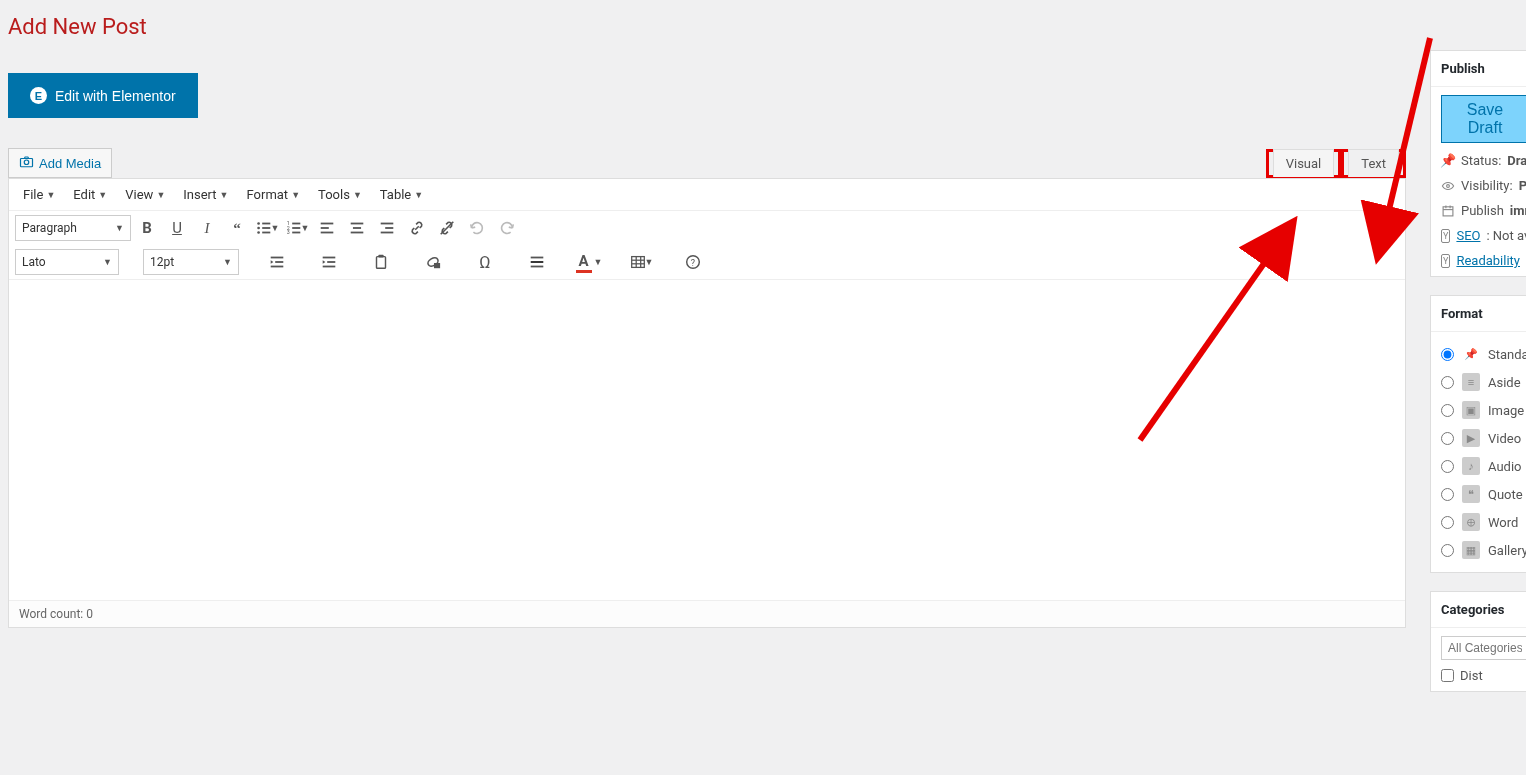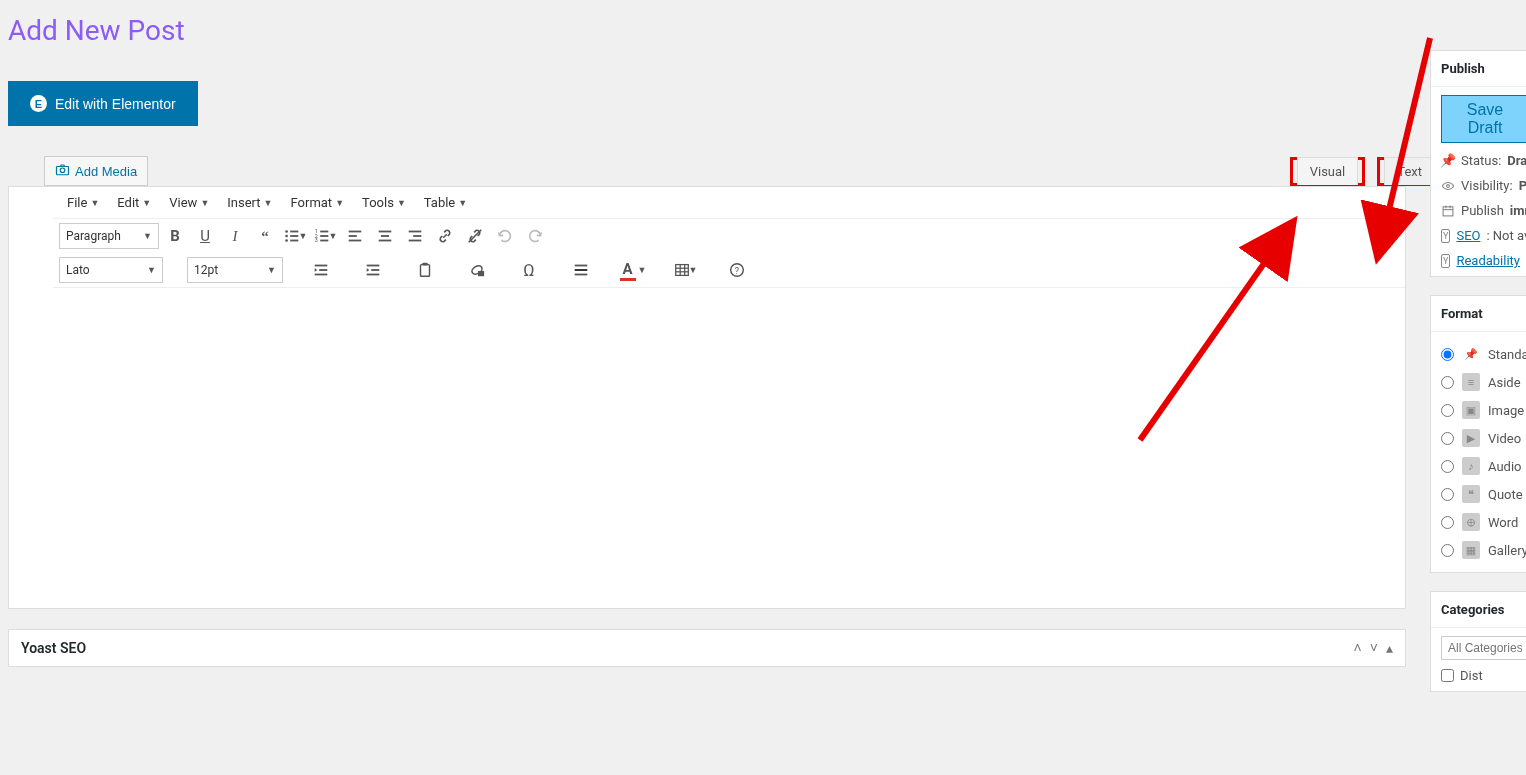--- a/index.html
+++ b/index.html
@@ -1,35 +1,35 @@
 <!DOCTYPE html>
 <html><head>
 <meta charset="utf-8">
 <style>
 * { box-sizing: border-box; margin: 0; padding: 0; }
 body { font-family: -apple-system, BlinkMacSystemFont, "Segoe UI", Roboto, sans-serif; font-size: 13px; color: #23282d; background: #f0f0f1; width: 1526px; height: 775px; overflow: hidden; position: relative; }
 .main { padding: 10px 20px 0 8px; width: 1426px; float: left; }
-h1.page-title { font-size: 28px; font-weight: 400; color: #8b5cf6; margin: 4px 0 14px 0; }
+h1.page-title { font-size: 22px; font-weight: 400; color: #b91c1c; margin: 4px 0 14px 0; }
 .title-input { width: 1398px; height: 40px; border: 1px solid #0073aa; font-size: 20px; padding: 4px 10px; background: #fff; color: #72777c; outline: none; }
 .elementor-btn { margin-top: 20px; background: #0073aa; color: #fff; border: none; padding: 14px 22px; font-size: 14px; cursor: pointer; display: inline-flex; align-items: center; gap: 8px; }
 .elementor-btn .eicon { width: 17px; height: 17px; border-radius: 50%; background: #fff; display: inline-flex; align-items: center; justify-content: center; color: #0073aa; font-size: 11px; font-weight: bold; }
-.media-row { margin-top: 30px; display: flex; justify-content: space-between; align-items: center; width: 1398px; margin-left: 36px; }
+.media-row { margin-top: 30px; display: flex; justify-content: space-between; align-items: center; width: 1398px; }
 .add-media-btn { background: #f7f7f7; border: 1px solid #ccc; padding: 5px 10px; font-size: 13px; color: #0073aa; cursor: pointer; display: inline-flex; align-items: center; gap: 5px; }
-.tabs { display: flex; gap: 12px; align-items: center; }
+.tabs { display: flex; gap: 0; align-items: center; }
 .tab { background: #f0f0f1; border: 1px solid #ddd; border-bottom: none; padding: 6px 12px; font-size: 13px; color: #555; cursor: pointer; }
 .tab.active { background: #f5f5f5; }
 .red-box { border: 3px solid #e60000; padding: 4px; display: inline-block; }
-.editor-wrap { width: 1398px; border: 1px solid #ddd; background: #fff; margin-top: 0; padding-left: 44px; }
+.editor-wrap { width: 1398px; border: 1px solid #ddd; background: #fff; margin-top: 0; }
 .menubar { display: flex; gap: 2px; padding: 4px 6px; background: #fff; border-bottom: 1px solid #eee; }
 .menubar-item { padding: 4px 8px; font-size: 13px; color: #333; cursor: pointer; display: inline-flex; align-items: center; gap: 3px; }
 .dd { font-size: 9px; color: #555; }
 .toolbar { display: flex; align-items: center; gap: 2px; padding: 4px 6px; background: #fff; flex-wrap: wrap; position: relative; }
 .toolbar-row2 { border-bottom: 1px solid #eee; gap: 24px; }
 .select-box { height: 26px; border: 1px solid #ccc; background: #fff; font-size: 12px; padding: 0 6px; display: inline-flex; align-items: center; justify-content: space-between; gap: 8px; cursor: pointer; color: #333; }
-.select-box.para { width: 100px; }
+.select-box.para { width: 116px; }
 .select-box.font { width: 104px; }
 .select-box.size { width: 96px; }
 .tb-btn { width: 28px; height: 26px; display: inline-flex; align-items: center; justify-content: center; color: #555; cursor: pointer; font-size: 15px; }
 .tb-btn.disabled { color: #bbb; }
 .tb-btn svg { width: 18px; height: 18px; }
 .fullscreen-btn { position: absolute; right: 8px; top: 4px; }
 .content-area { height: 320px; background: #fff; }
 .wordcount { padding: 6px 10px; font-size: 12px; color: #666; border-top: 1px solid #eee; background: #fcfcfc; }
 .yoast-box { width: 1398px; margin-top: 20px; border: 1px solid #ddd; background: #fff; display: flex; justify-content: space-between; align-items: center; padding: 10px 12px; }
 .yoast-title { font-weight: 600; font-size: 14px; }
@@ -261,30 +261,25 @@
         </span>
       <span class="tb-btn">
           <svg viewBox="0 0 20 20" fill="none" stroke="#555" stroke-width="1.6">
             <circle cx="10" cy="10" r="7"></circle>
             <text x="10" y="14" text-anchor="middle" font-size="10" fill="#555" stroke="none">?</text>
           </svg>
         </span>
     </div>
 
     <div class="content-area"></div>
+    <div class="wordcount">
+      <span>Word count:</span> <span>0</span>
+    </div>
   </div>
 
-  <div class="yoast-box">
-    <span class="yoast-title">Yoast SEO</span>
-    <div class="yoast-ctrl">
-      <span>˄</span>
-      <span>˅</span>
-      <span>▴</span>
-    </div>
-  </div>
 </div>
 
 <div class="sidebar">
   <div class="sb-panel">
     <div class="sb-head">Publish</div>
     <div class="sb-body">
       <button class="save-draft-btn">Save Draft</button>
       <div class="pub-row">
         <span class="ic">📌</span>
         <span>Status:</span> 

